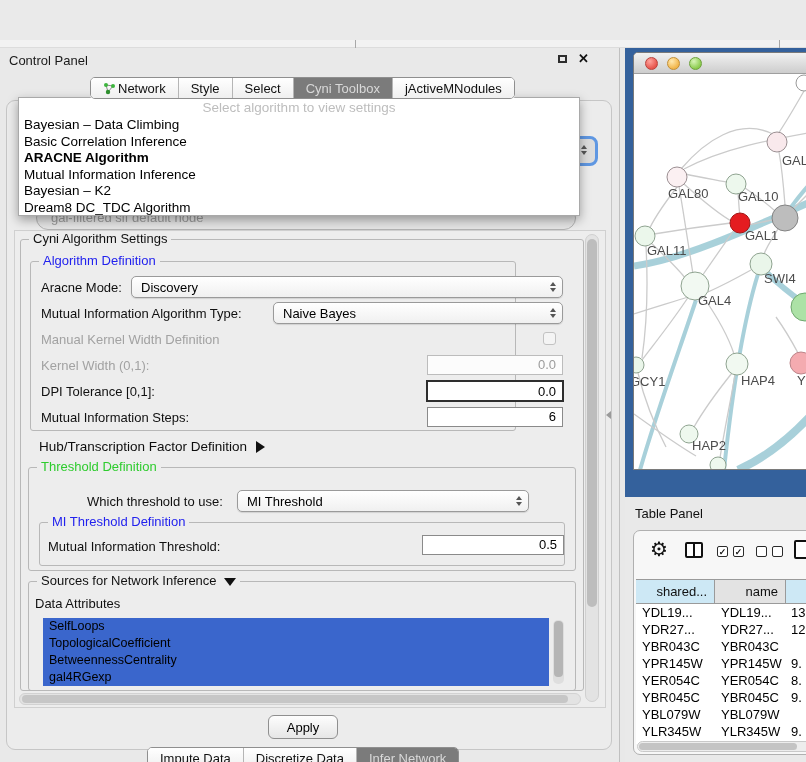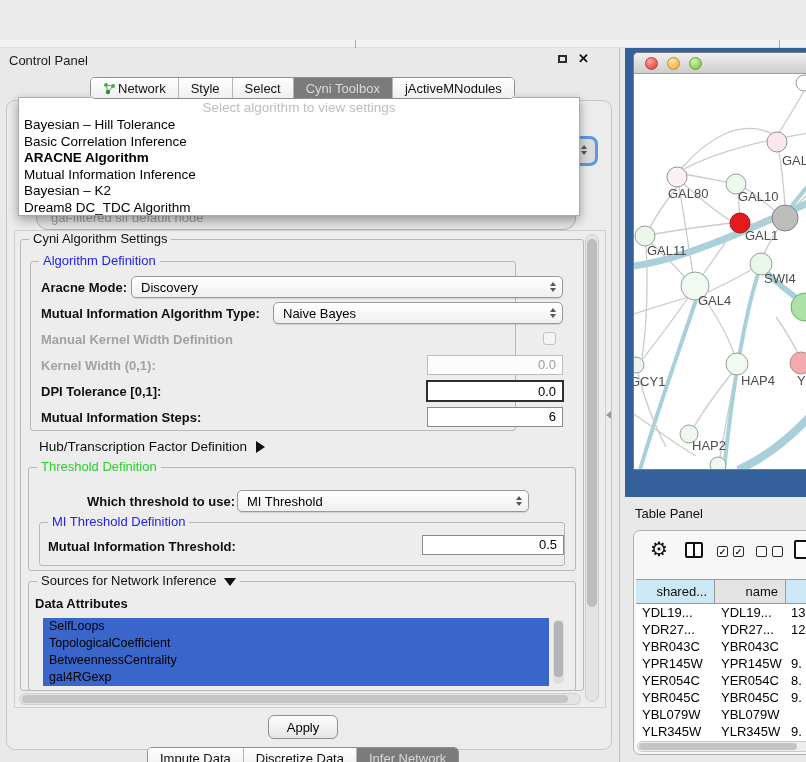--- a/index.html
+++ b/index.html
@@ -35,21 +35,21 @@
   .popup-placeholder{height:19px;line-height:19px;text-align:center;color:#bdbdbd;font-size:13.5px;}
   .popup-item{height:16.5px;line-height:16.5px;padding-left:5px;font-size:13.5px;color:#000;white-space:nowrap;}
   .popup-item.hl{font-weight:bold;}
 
   
   .settings{position:absolute;left:14px;top:182px;width:592px;height:478px;background:#ededed;border:1px solid #d0d0d0;overflow:hidden;}
   .fs{position:absolute;border:1px solid #b8b8b8;border-radius:3px;}
   .fs-legend{position:absolute;top:-9px;left:8px;background:#ededed;padding:0 4px;font-size:13px;color:#111;white-space:nowrap;}
   .fs-legend.blue{color:#2222ee;}
   .fs-legend.green{color:#2ecc2e;}
-  .flabel{position:absolute;font-size:13px;font-weight:bold;color:#101010;white-space:nowrap;}
+  .flabel{position:absolute;font-size:13px;font-weight:normal;color:#101010;white-space:nowrap;}
   .flabel.gray{color:#a2a2a2;}
   .plain{font-weight:normal;}
 
   .combo{position:absolute;height:22px;background:linear-gradient(#ffffff,#f0f0f0);border:1px solid #9a9a9a;border-radius:5px;display:flex;align-items:center;padding-left:9px;font-size:13px;color:#000;box-shadow:0 1px 1px rgba(0,0,0,.12);}
   .stepper{margin-left:auto;display:flex;flex-direction:column;align-items:center;gap:2px;padding-right:6px;}
   .stepper i{display:block;width:0;height:0;border-left:3.5px solid transparent;border-right:3.5px solid transparent;}
   .stepper .up{border-bottom:4.5px solid #555;}
   .stepper .dn{border-top:4.5px solid #555;}
 
   .tfield{position:absolute;height:20px;background:#fff;border:1px solid #8a8a8a;font-size:13px;line-height:18px;text-align:right;padding:0 6px;color:#000;}
@@ -162,21 +162,21 @@
           <span>Cyni Toolbox</span>
         </div>
         <div class="seg">
           <span>jActiveMNodules</span>
         </div>
       </div>
 
     <div class="popup">
       <div class="popup-placeholder">Select algorithm to view settings</div>
       <div>
-          <div class="popup-item">Bayesian – Hill Tolerance</div>
+          <div class="popup-item">Bayesian – Data Climbing</div>
           <div class="popup-item">Basic Correlation Inference</div>
           <div class="popup-item hl">ARACNE Algorithm</div>
           <div class="popup-item">Mutual Information Inference</div>
           <div class="popup-item">Bayesian – K2</div>
           <div class="popup-item">Dream8 DC_TDC Algorithm</div>
         </div>
     </div>
 
     <div class="settings">
 

